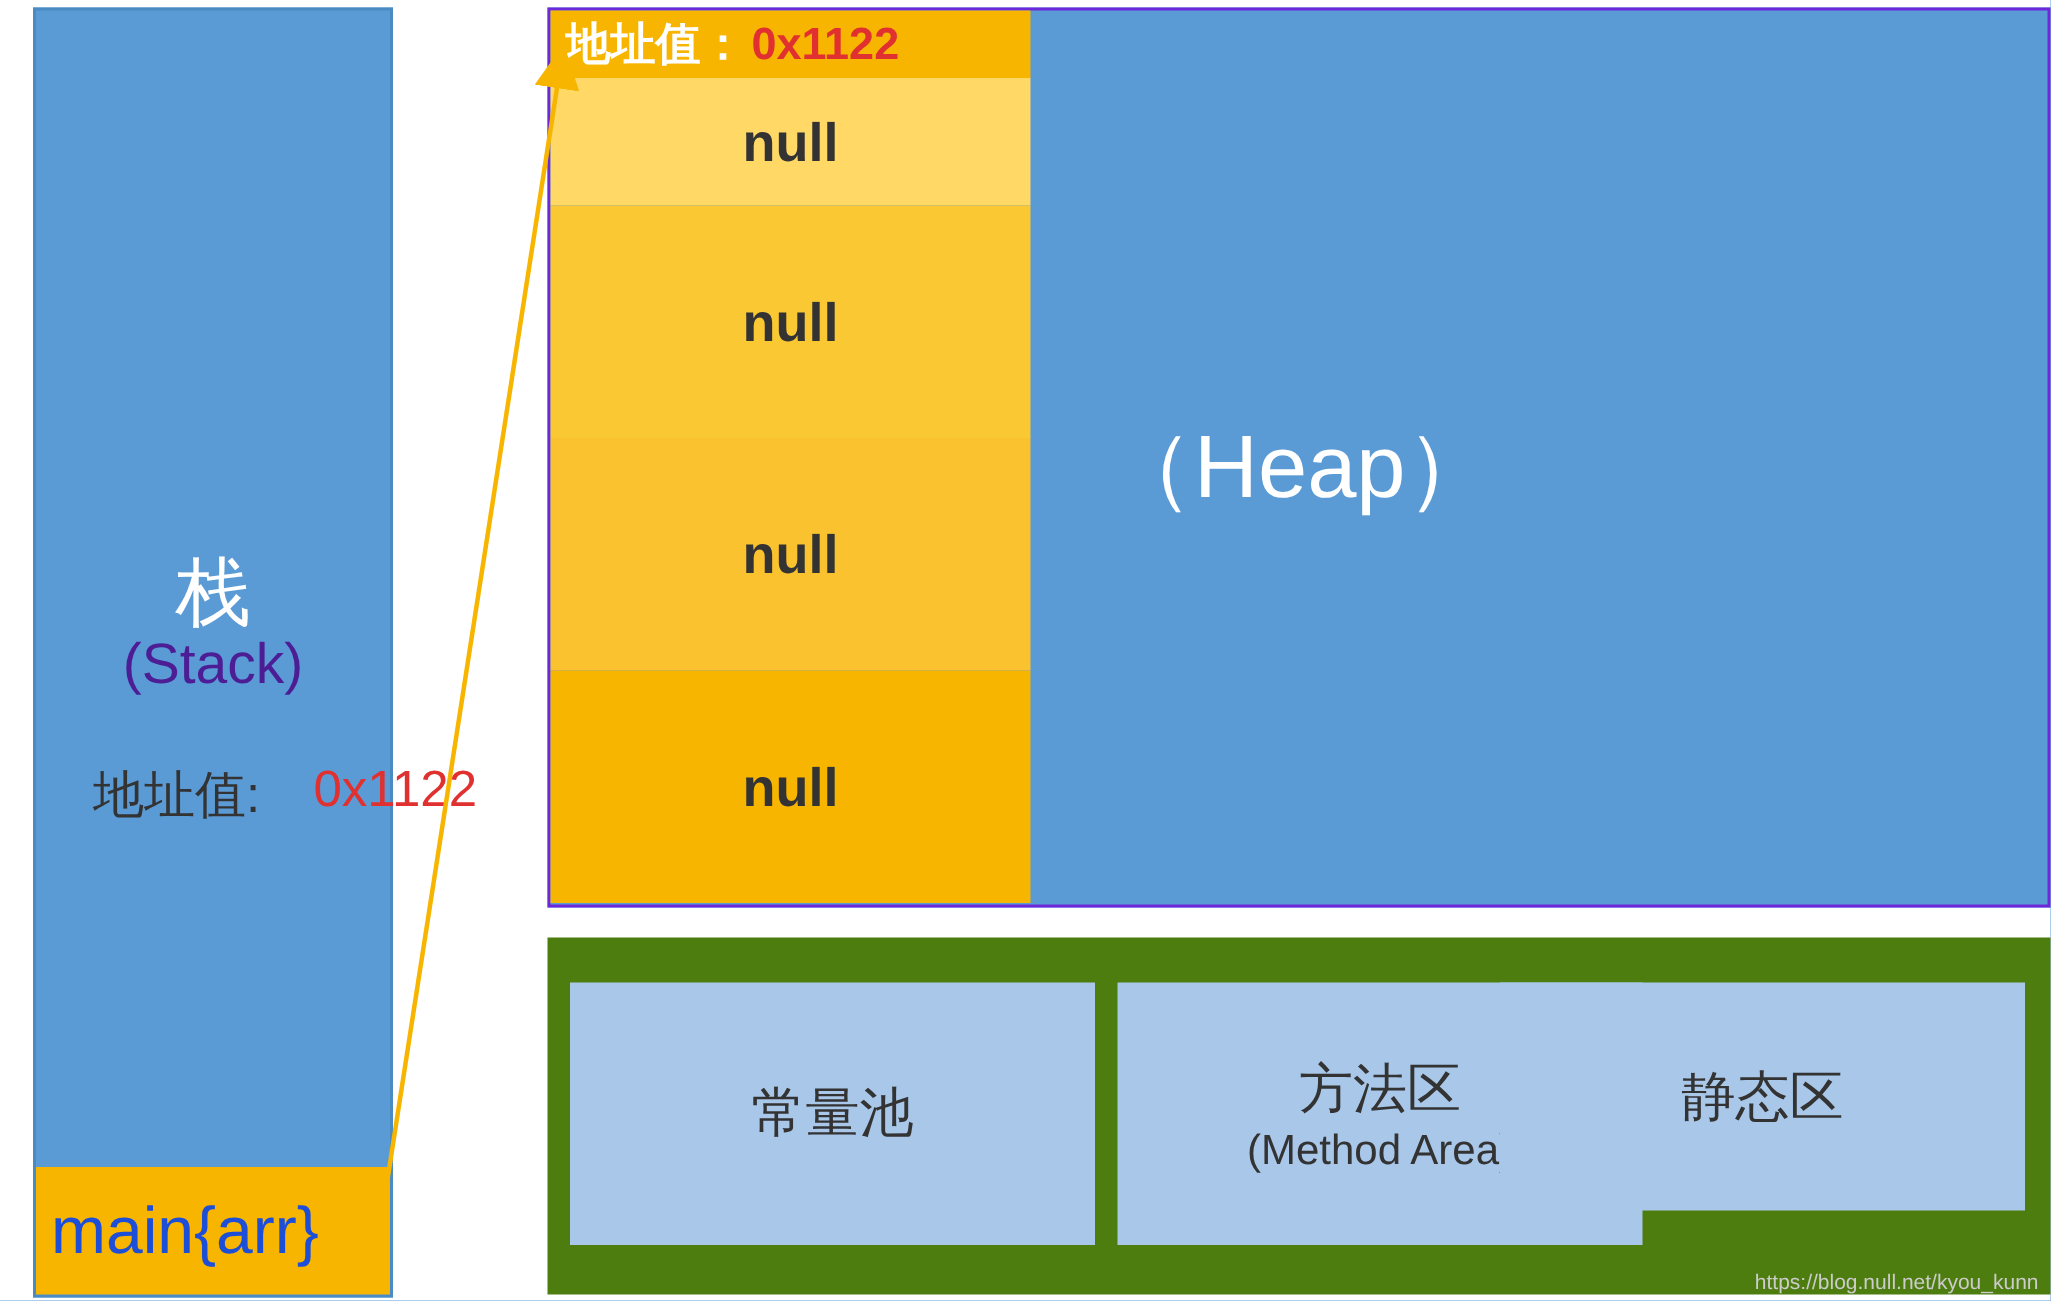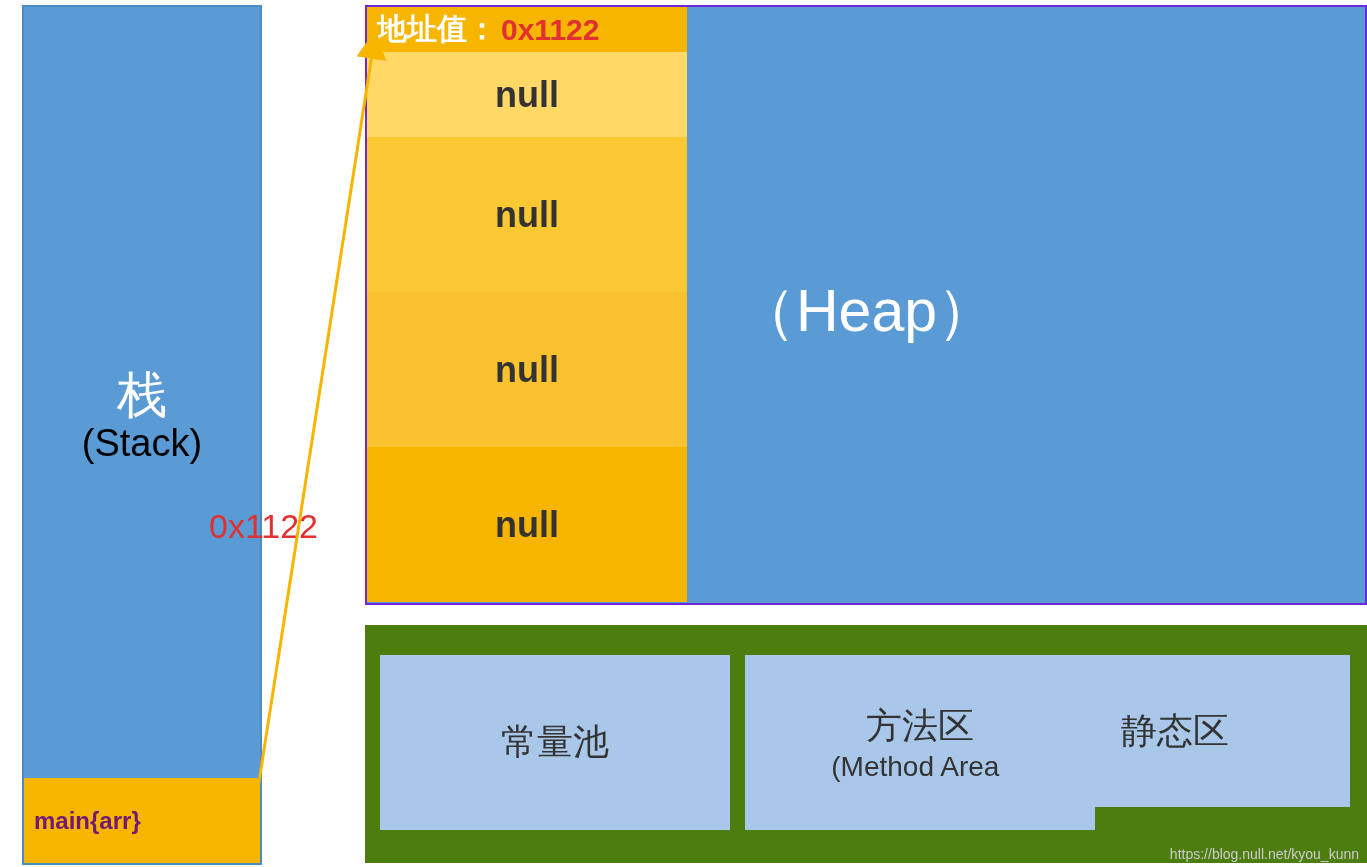--- a/index.html
+++ b/index.html
@@ -28,21 +28,21 @@
       color: #ffffff;
       font-size: 50px;
       font-weight: 300;
     }
     .stack-subtitle {
       position: absolute;
       top: 415px;
       left: 0;
       width: 100%;
       text-align: center;
-      color: #000000;
+      color: #4c1d95;
       font-size: 38px;
       font-weight: 300;
     }
     .stack-addr-label {
       position: absolute;
       top: 500px;
       left: 38px;
       color: #333333;
       font-size: 34px;
     }
@@ -58,23 +58,23 @@
       bottom: 0;
       left: 0;
       width: 100%;
       height: 85px;
       background: #f7b500;
       display: flex;
       align-items: center;
       padding-left: 10px;
     }
     .stack-main-text {
-      color: #701a75;
-      font-size: 24px;
-      font-weight: bold;
+      color: #1d4ed8;
+      font-size: 44px;
+      font-weight: normal;
     }
     .heap-box {
       position: absolute;
       left: 365px;
       top: 5px;
       width: 1002px;
       height: 600px;
       background: #5b9bd5;
       border: 2px solid #6d28d9;
     }
@@ -183,20 +183,21 @@
       color: #cccccc;
       font-size: 14px;
     }
   </style>
 </head>
 <body>
 
 <div class="stack-box">
   <div class="stack-title">栈</div>
   <div class="stack-subtitle">(Stack)</div>
+  <div class="stack-addr-label">地址值:</div>
   <div class="stack-addr-value">0x1122</div>
   <div class="stack-main">
     <span class="stack-main-text">main{arr}</span>
   </div>
 </div>
 
 <div class="heap-box">
   <div class="array-container">
     <div class="array-header">
       <span class="array-addr-label">地址值：</span>

